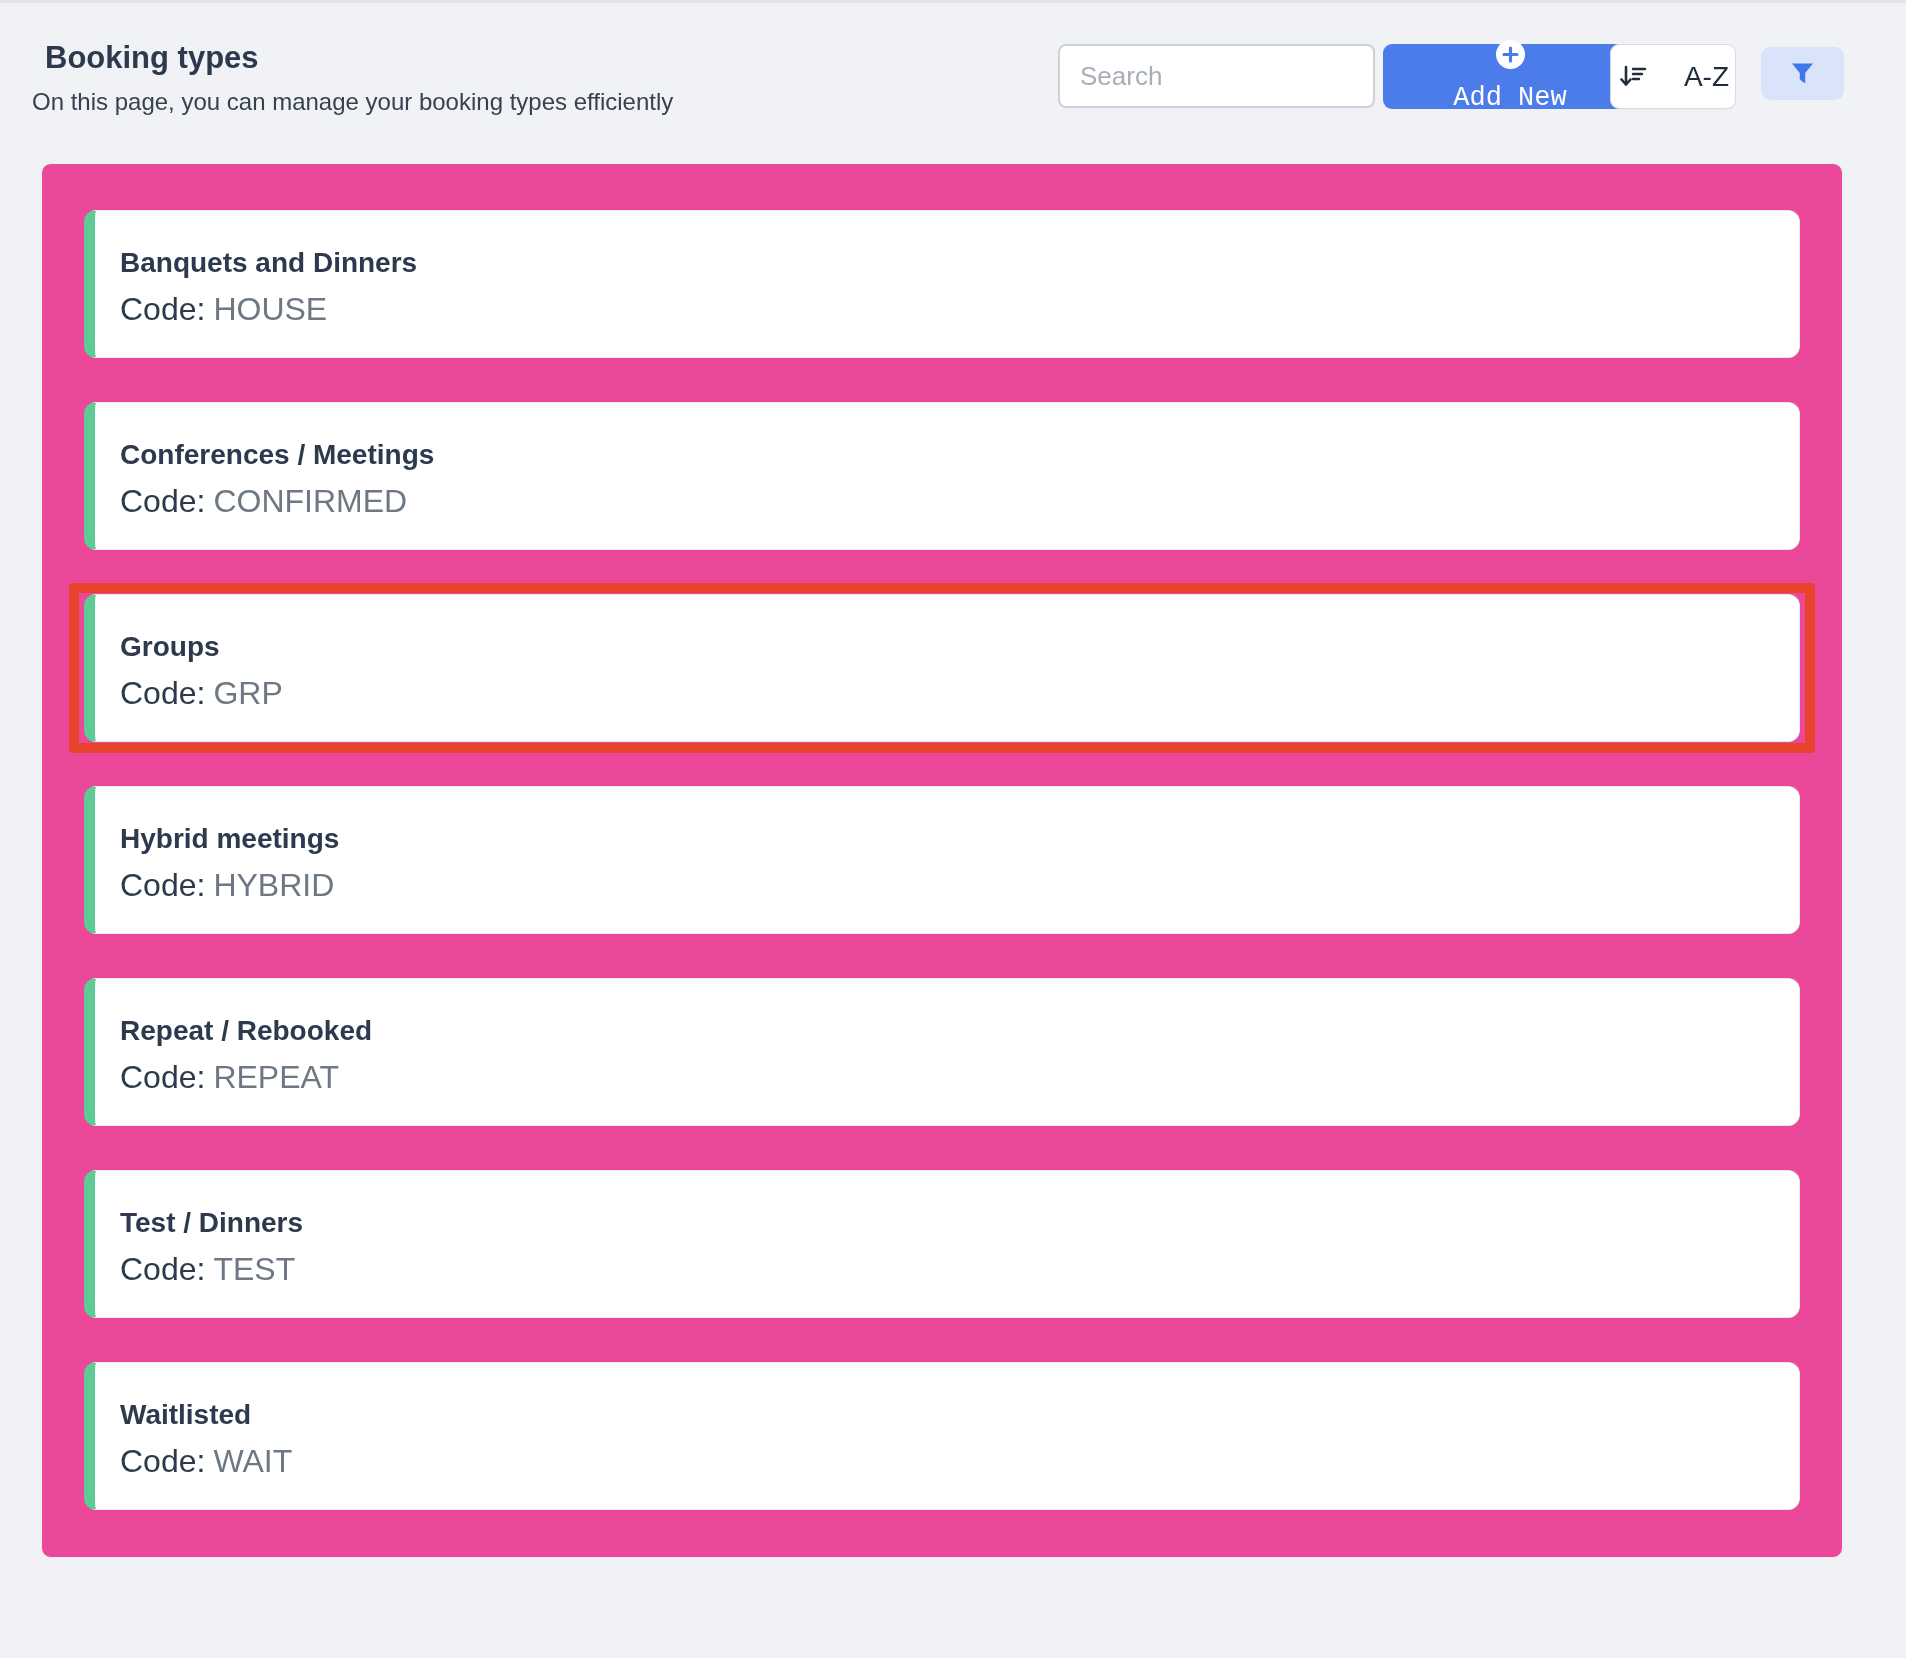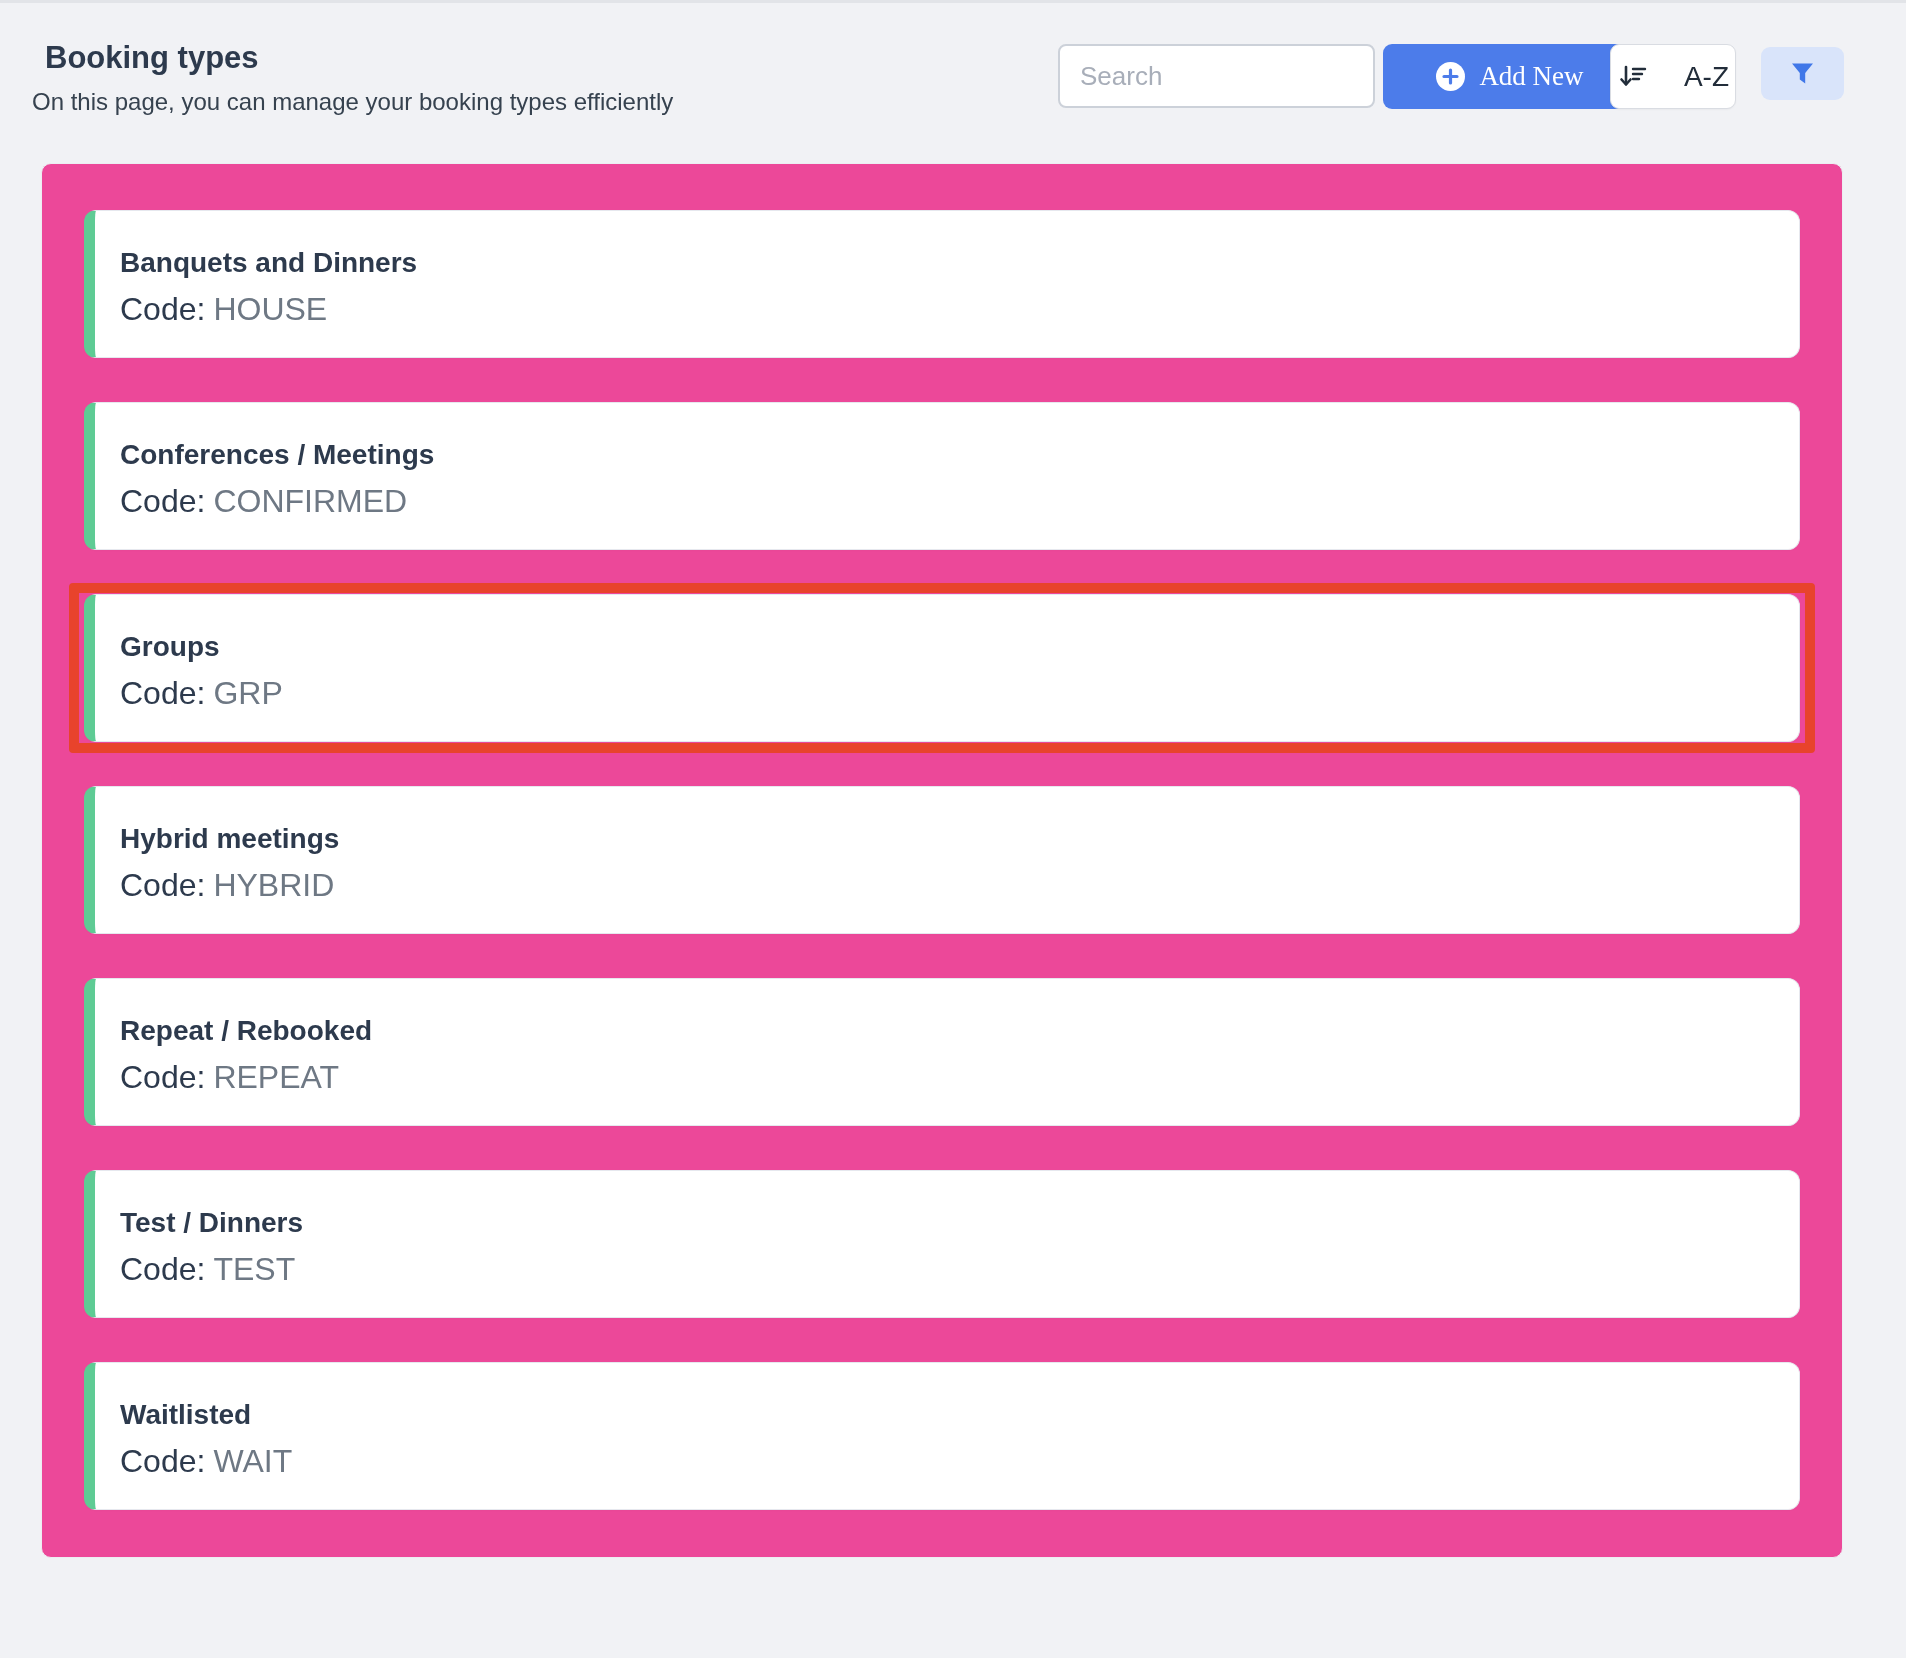--- a/index.html
+++ b/index.html
@@ -33,23 +33,24 @@
     font-size:26px; color:#2d3a4d;
     font-family:inherit;
     outline:none;
     margin-left:8px;
   }
   .search-input::placeholder { color:#a8aeb9; }
   .btn-add {
     position:absolute; left:1383px; top:44px;
     width:254px; height:65px;
     background:#4c7cea; border:none; border-radius:9px;
-    color:#ffffff; font-size:27px; font-family:Liberation Serif, serif;
+    color:#ffffff; font-size:27px; font-family:Liberation Mono, monospace;
     display:flex; align-items:center; justify-content:center; gap:14px;
     cursor:pointer;
+    flex-direction:column;
   }
   .btn-sort {
     position:absolute; left:1610px; top:44px;
     width:126px; height:65px; box-sizing:border-box;
     background:#ffffff; border:1px solid #d9dce2; border-radius:9px;
     display:flex; align-items:center; justify-content:space-between; gap:9px;
     font-size:28px; color:#222d3a; font-family:inherit;
     box-shadow:0 1px 2px rgba(0,0,0,0.04);
     cursor:pointer;
   }

